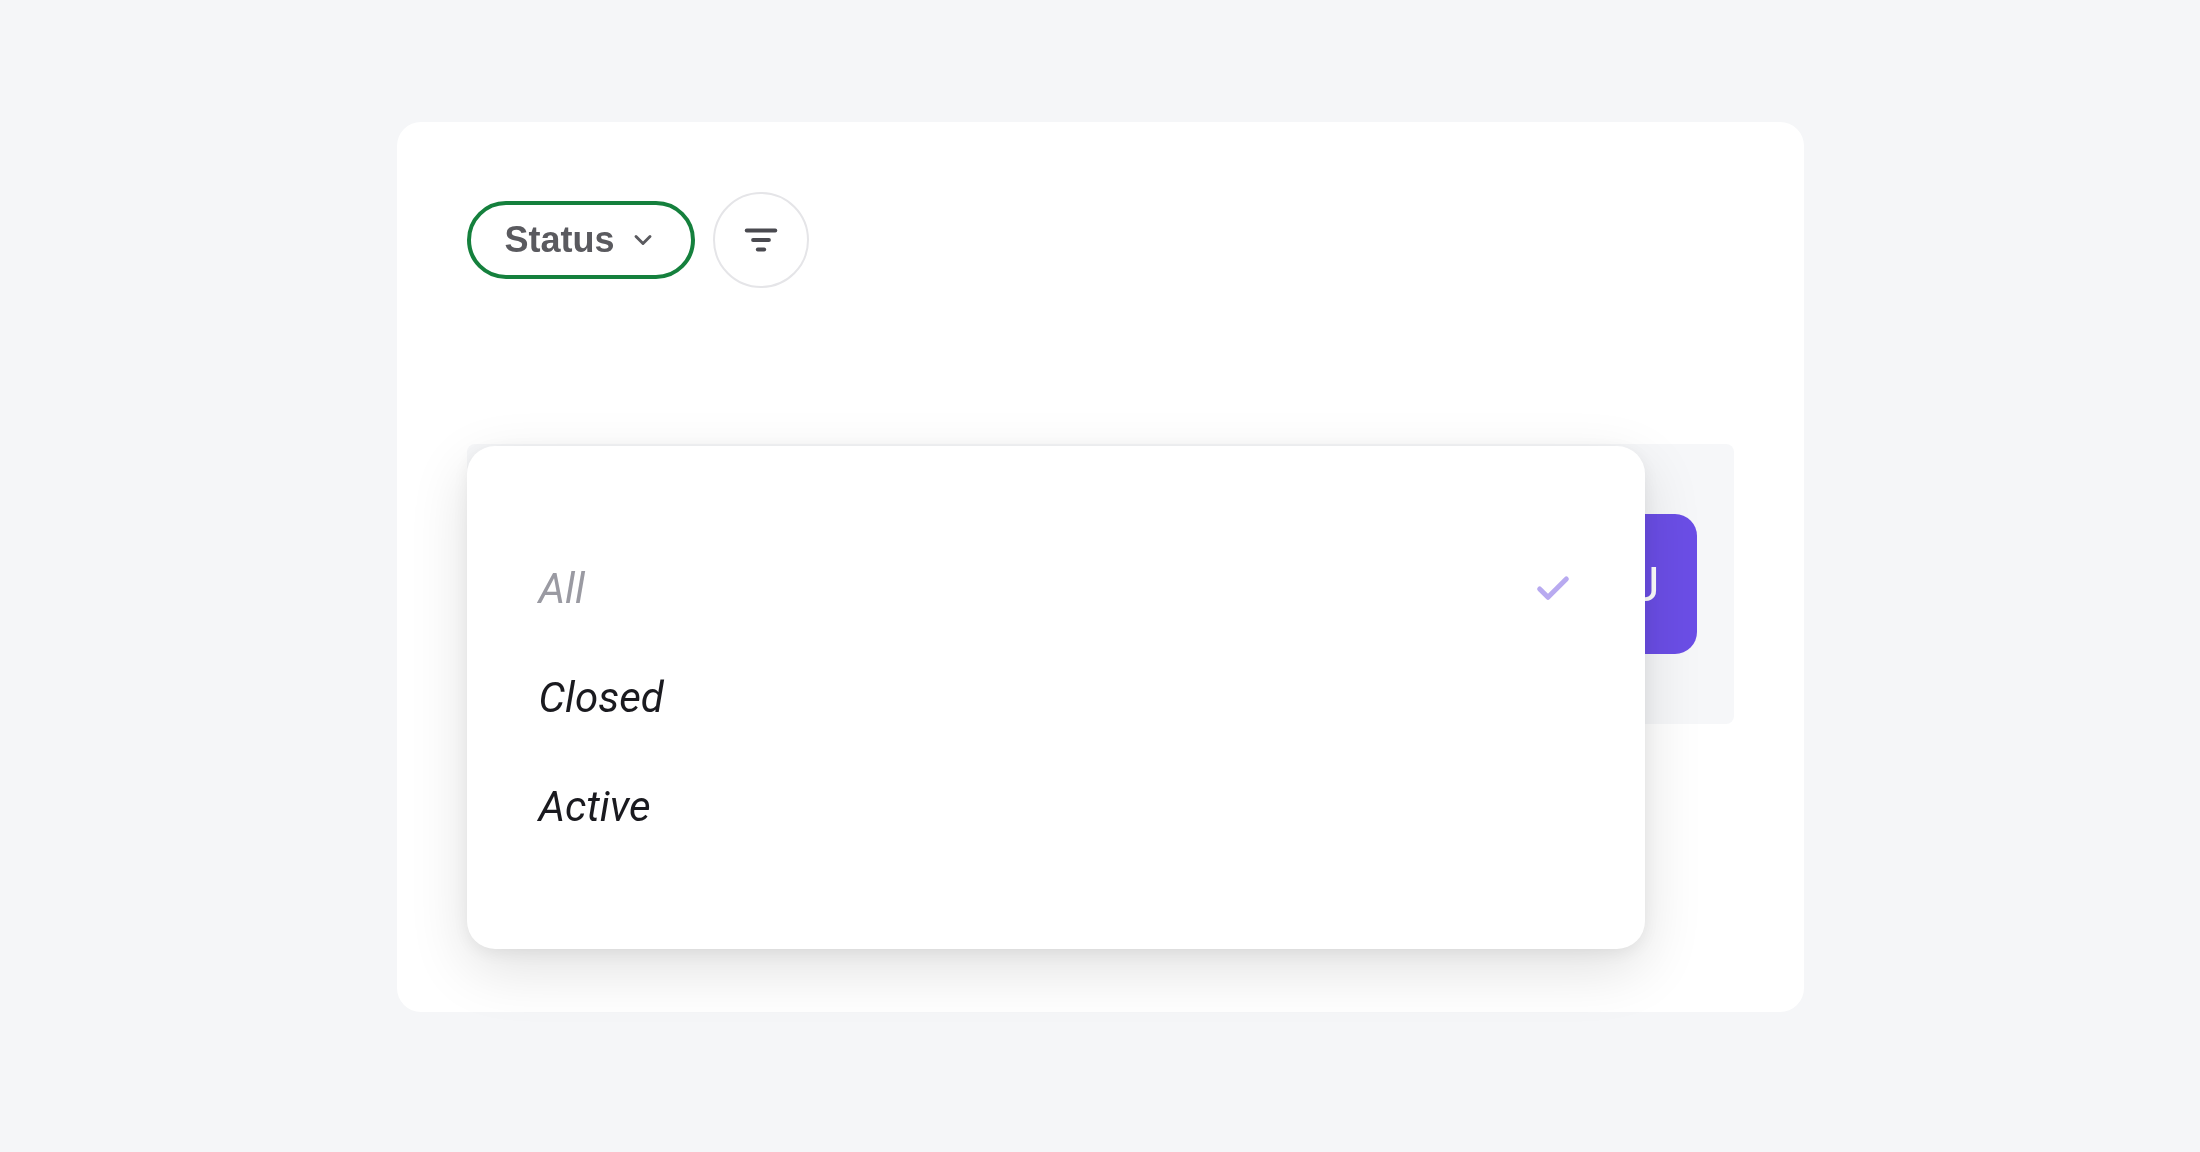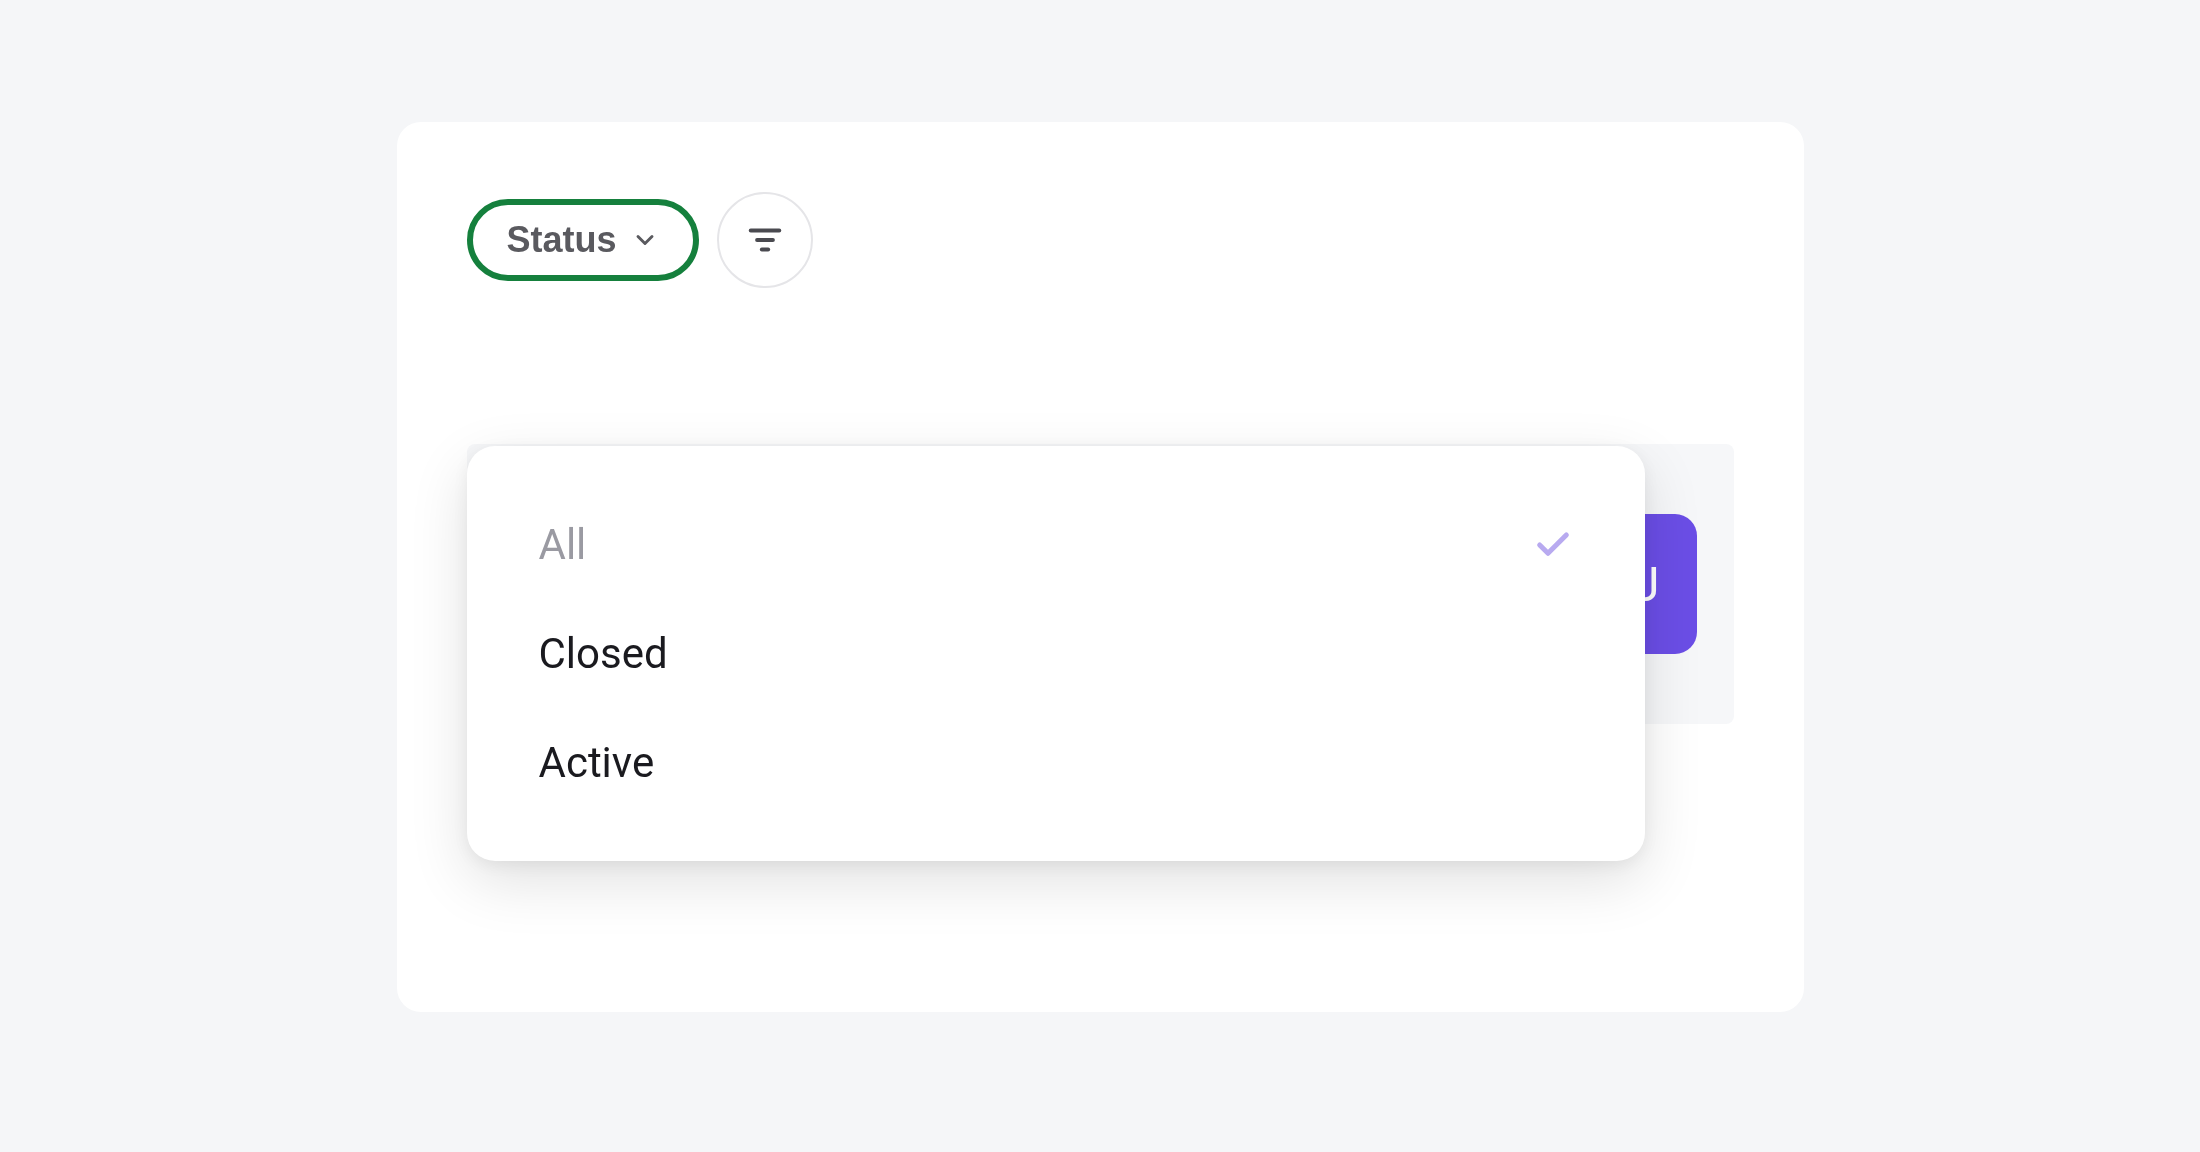--- a/index.html
+++ b/index.html
@@ -32,21 +32,21 @@
       display: flex;
       gap: 18px;
       align-items: center;
     }
     
     .status-pill {
       display: flex;
       align-items: center;
       gap: 14px;
       padding: 14px 34px;
-      border: 6px solid #15803d;
+      border: 4px solid #15803d;
       border-radius: 999px;
       background-color: #ffffff;
       cursor: pointer;
       font-size: 36px;
       font-weight: 600;
       color: #5a5a5f;
     }
     
     .filter-icon-pill {
       display: flex;
@@ -87,21 +87,22 @@
     }
     
     .dropdown-menu {
       position: absolute;
       top: 324px;
       left: 70px;
       width: 1178px;
       background-color: #ffffff;
       border-radius: 28px;
       box-shadow: 0 20px 60px rgba(0, 0, 0, 0.12), 0 4px 16px rgba(0, 0, 0, 0.06);
-      padding: 44px 0;
+      padding: 88px 0;
+      font-style: italic;
     }
     
     .dropdown-item {
       display: flex;
       align-items: center;
       justify-content: space-between;
       padding: 30px 72px;
       cursor: pointer;
       font-size: 42px;
       font-weight: 400;

